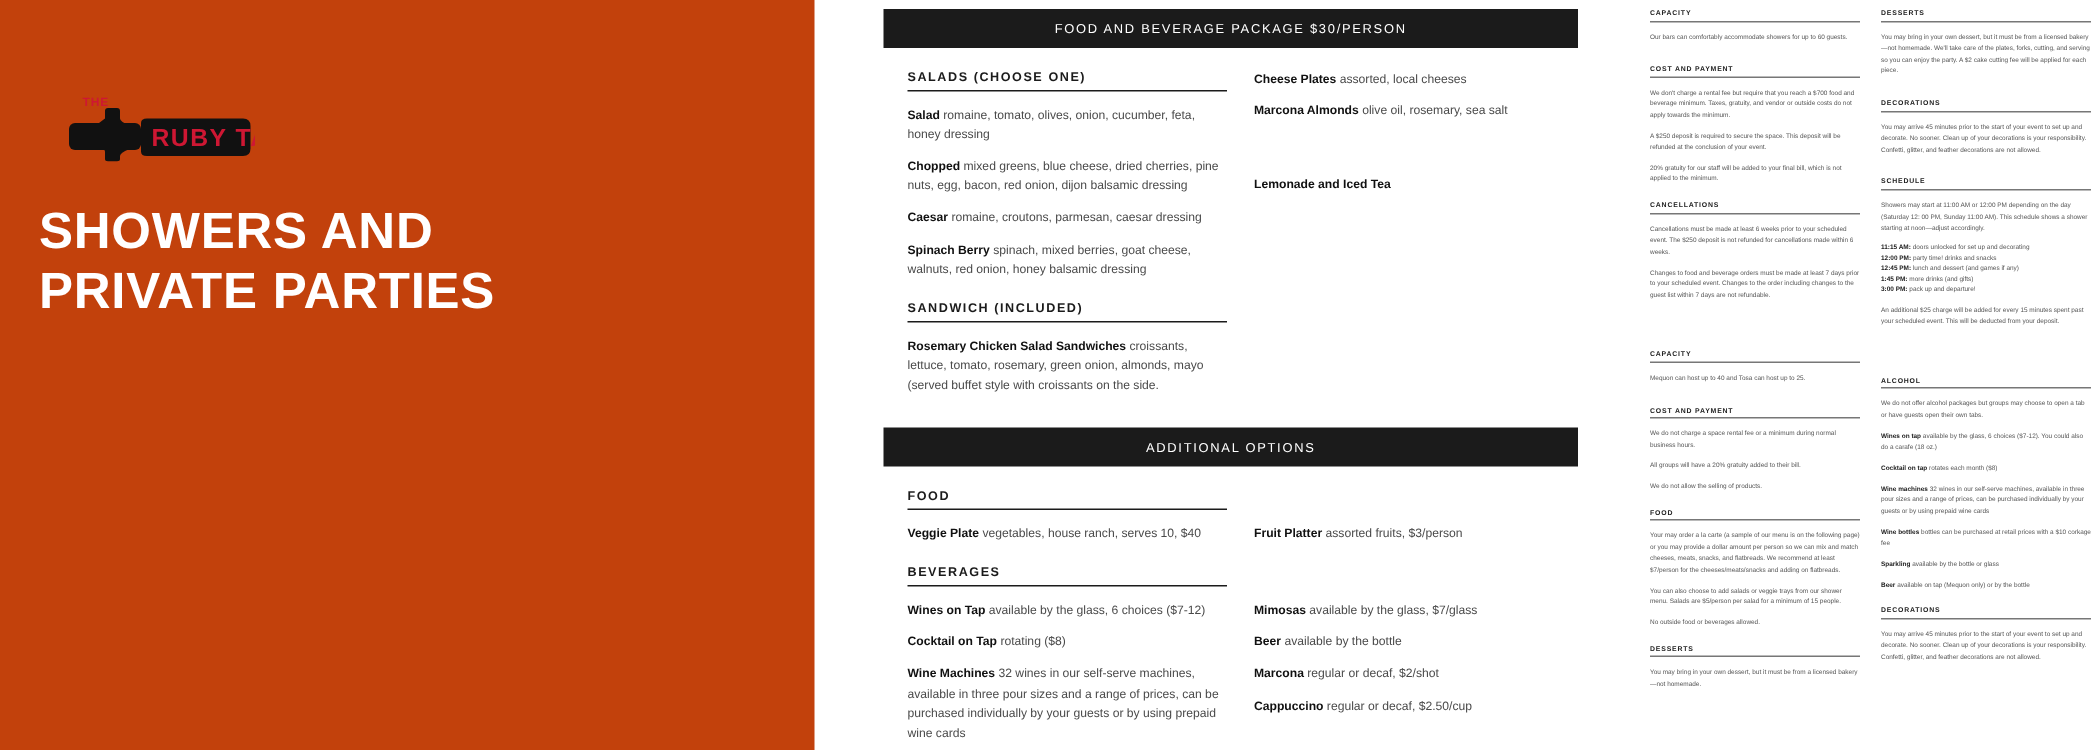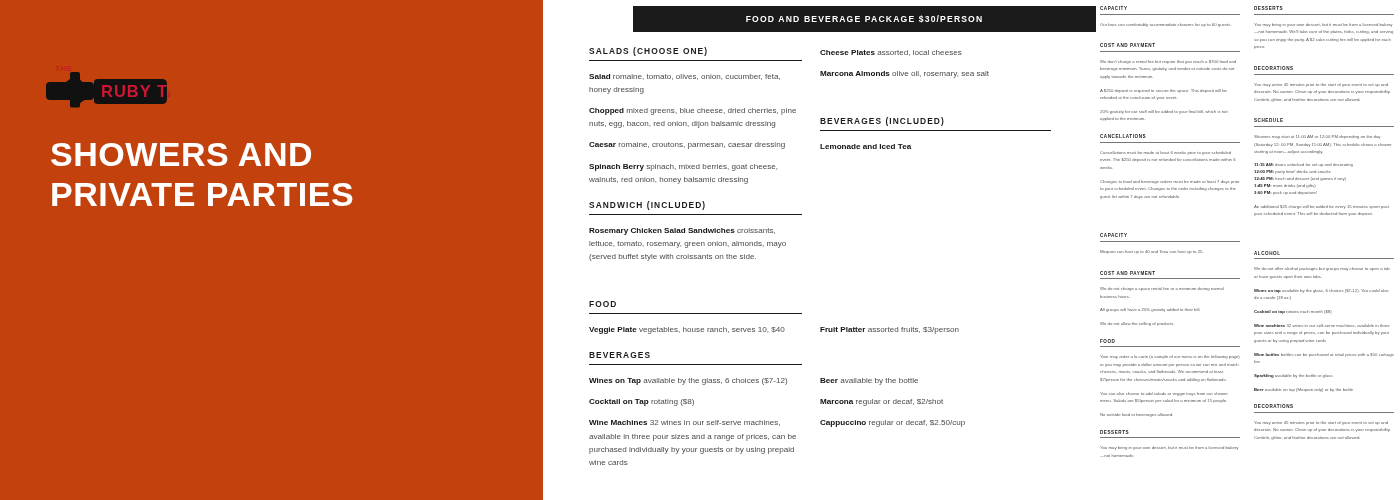--- a/index.html
+++ b/index.html
@@ -19,48 +19,47 @@
     flex: 0 0 543px;
   }
   .logo-wrap {
     position: absolute; left: 40px; top: 62px;
     width: 130px; height: 46px;
   }
   .logo-wrap svg { display: block; }
 
   .hero-title {
     position: absolute;
-    left: 50px; top: 135px;
+    left: 26px; top: 135px;
     color: #ffffff;
     font-weight: 700;
     font-size: 34px;
     line-height: 1.17;
     letter-spacing: 0.5px;
   }
   .hero-title .ln { display: block; white-space: nowrap; }
 
   
   .menu {
     flex: 0 0 539px;
     width: 539px;
     padding: 6px 10px 0 46px;
     position: relative;
   }
   .banner {
     background: #1b1b1b;
     color: #ffffff;
     text-align: center;
     font-size: 8.6px;
-    font-weight: 700;
+    font-weight: 400;
     letter-spacing: 1.15px;
     padding: 8px 4px 8px;
     width: 463px;
-    margin-left: 44px;
-  }
-  .mcols { display: flex; width: 463px; }
+  }
+  .mcols { display: flex; width: 463px; margin-left: 16px; }
   .mcol { width: 231px; padding-right: 18px; }
   .mcol.right { padding-right: 0; }
 
   .sec-head {
     font-size: 8.4px;
     font-weight: 700;
     letter-spacing: 1.05px;
     color: #1b1b1b;
     border-bottom: 1.6px solid #1b1b1b;
     padding-bottom: 4px;
@@ -175,29 +174,29 @@
           <b>Cheese Plates</b>
           <span>assorted, local cheeses</span>
         </div>
         <div class="item">
           <b>Marcona Almonds</b>
           <span>olive oil, rosemary, sea salt</span>
         </div>
 
         <div class="sp-28"></div>
 
-        <div class="sec-head">BEVERAGES (INCLUDED)</div>
         <div class="item single">
           <b>Lemonade and Iced Tea</b>
         </div>
       </div>
     </div>
 
     <div class="sp-22"></div>
 
+    <div class="banner">ADDITIONAL OPTIONS</div>
 
     <div class="sp-14"></div>
 
     <div class="mcols">
       <div class="mcol">
         <div class="sec-head">FOOD</div>
         <div class="item single">
           <b>Veggie Plate</b>
           <span>vegetables, house ranch, serves 10, $40</span>
         </div>
@@ -225,20 +224,24 @@
           <span>rotating ($8)</span>
         </div>
         <div class="item">
           <b>Wine Machines</b>
           <span>32 wines in our self-serve machines, available in three pour sizes and a range of prices, can be purchased individually by your guests or by using prepaid wine cards</span>
         </div>
 
       </div>
       <div class="mcol right">
         <div class="sec-head" style="visibility:hidden">&nbsp;</div>
+        <div class="item">
+          <b>Mimosas</b>
+          <span>available by the glass, $7/glass</span>
+        </div>
         <div class="item">
           <b>Beer</b>
           <span>available by the bottle</span>
         </div>
         <div class="item">
           <b>Marcona</b>
           <span>regular or decaf, $2/shot</span>
         </div>
         <div class="item">
           <b>Cappuccino</b>

